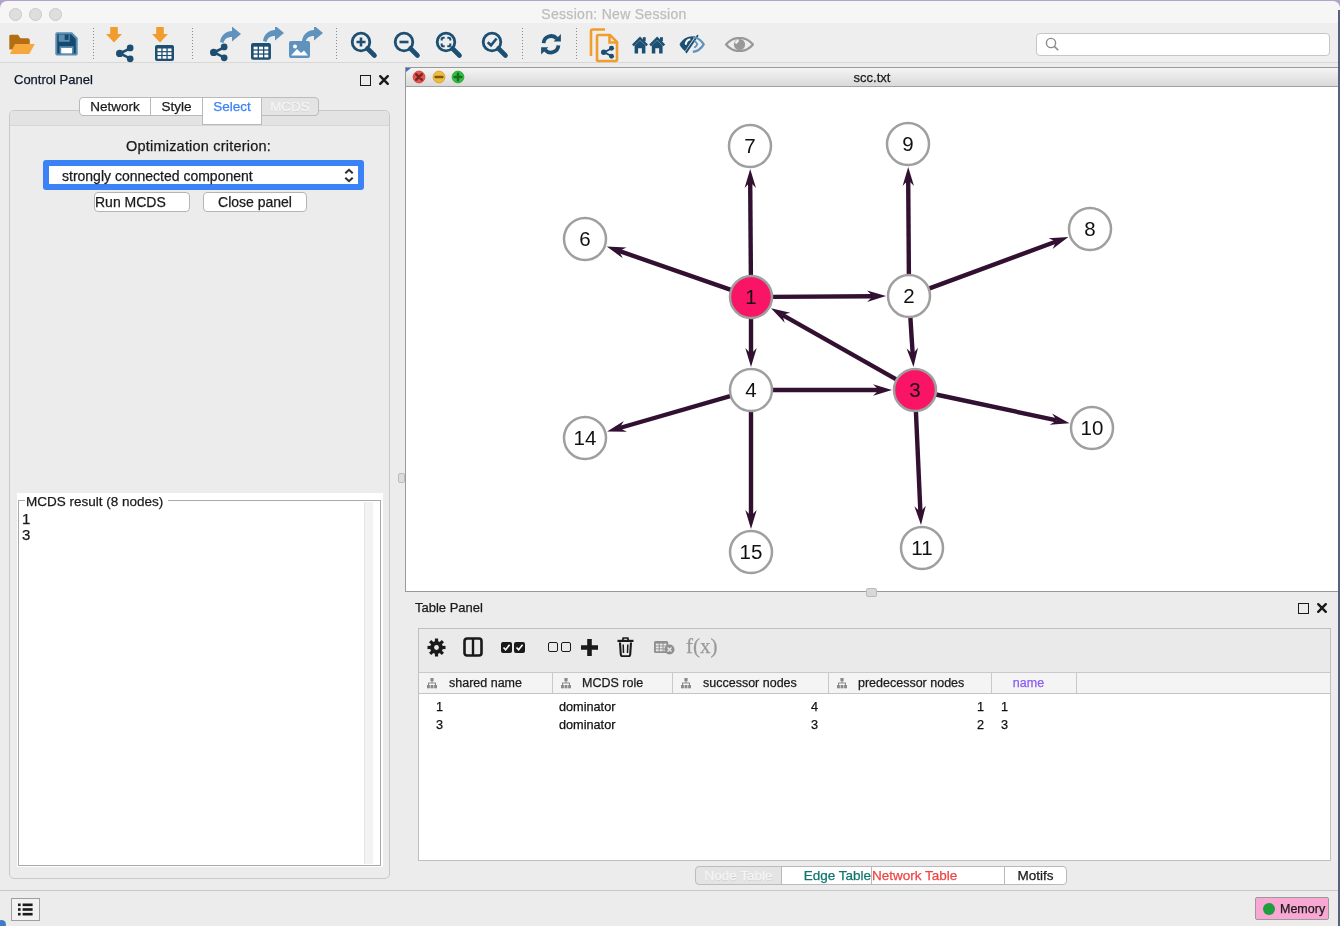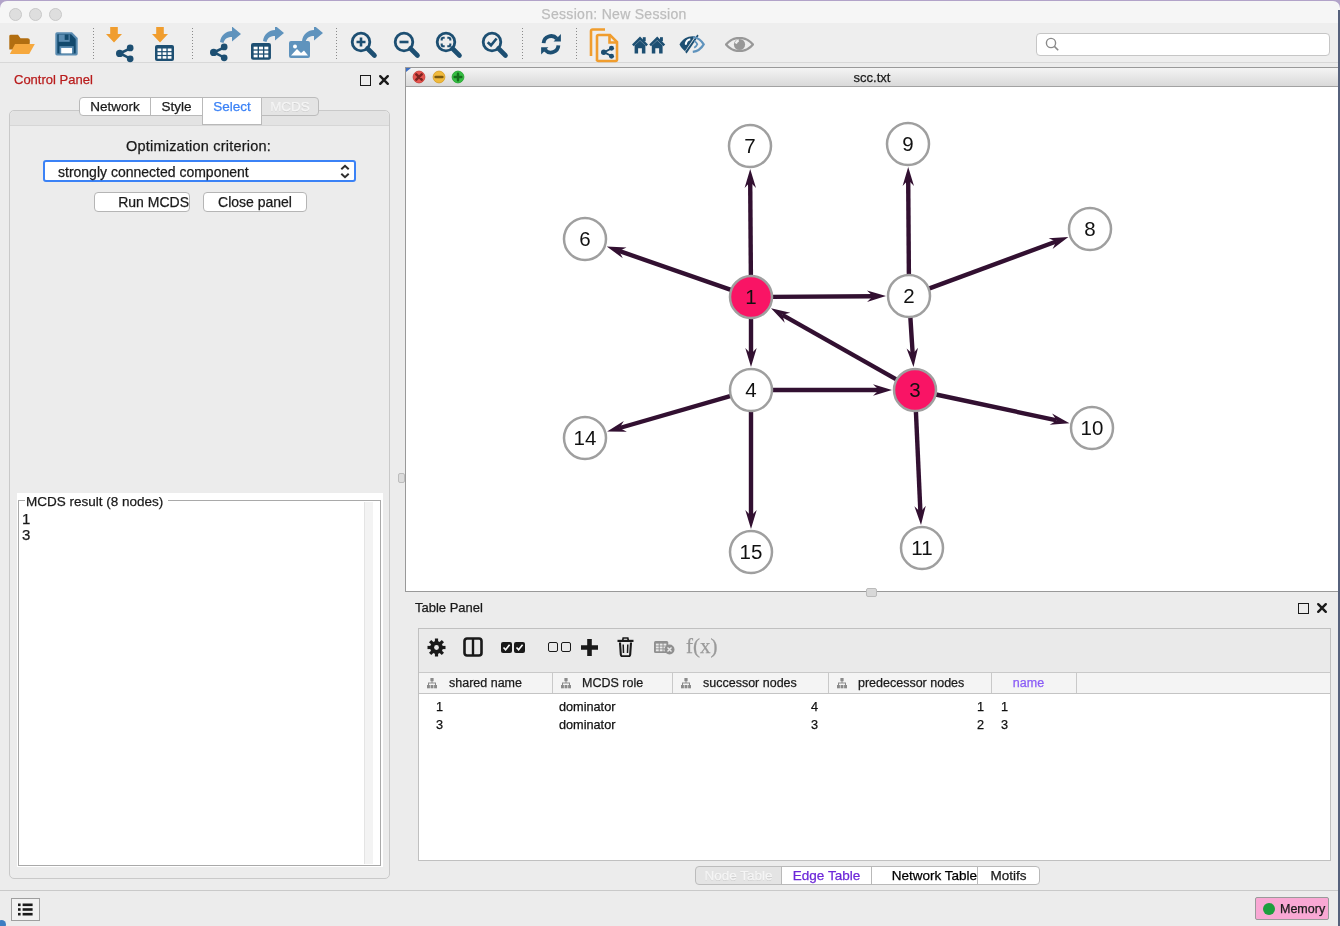--- a/index.html
+++ b/index.html
@@ -161,41 +161,41 @@
 <div style="position:absolute;left:336px;top:28px;width:1px;height:32px;background-image:linear-gradient(#8a8a8a 33%, rgba(0,0,0,0) 0%);background-size:1px 3px"></div>
 <div style="position:absolute;left:522px;top:28px;width:1px;height:32px;background-image:linear-gradient(#8a8a8a 33%, rgba(0,0,0,0) 0%);background-size:1px 3px"></div>
 <div style="position:absolute;left:576px;top:28px;width:1px;height:32px;background-image:linear-gradient(#8a8a8a 33%, rgba(0,0,0,0) 0%);background-size:1px 3px"></div>
 <div style="position:absolute;left:1036px;top:33px;width:292px;height:21px;background:#fff;border:1px solid #c6c6c6;border-radius:4px">
 <svg style="position:absolute;left:8px;top:3px" width="15" height="15" viewBox="0 0 15 15">
       <circle cx="6" cy="6" r="4.6" fill="none" stroke="#8a8a8a" stroke-width="1.4"></circle>
       <line x1="9.4" y1="9.4" x2="13.2" y2="13.2" stroke="#8a8a8a" stroke-width="1.6"></line>
     </svg>
   </div>
 
-<div class="abs" style="left:14px;top:72px;font-size:13px;color:#b91c1c">Control Panel</div>
+<div class="abs" style="left:14px;top:72px;font-size:13px;color:#0f172a">Control Panel</div>
 <div style="position:absolute;left:360px;top:75px;width:9px;height:9px;border:1.6px solid #1a1a1a"></div>
 <svg style="position:absolute;left:378px;top:74px" width="12" height="12" viewBox="0 0 12 12">
     <path d="M2.2 2.2 L9.8 9.8 M9.8 2.2 L2.2 9.8" stroke="#1a1a1a" stroke-width="2.4" stroke-linecap="round"></path>
   </svg>
 <div class="abs" style="left:9px;top:110px;width:381px;height:769px;border:1px solid #c9c9c9;background:#ececec;border-radius:5px;box-sizing:border-box"></div>
 <div class="abs" style="left:10px;top:111px;width:379px;height:15px;background:#e3e3e3;border-bottom:1px solid #d6d6d6;border-radius:5px 5px 0 0;box-sizing:border-box"></div>
 <div style="position:absolute;left:79px;top:97px;height:19px;display:flex">
     <div style="box-sizing:border-box;width:72px;height:19px;background:#fff;color:#1a1a1a;border:1px solid #b9b9b9;border-radius:4px 0 0 4px;font-size:13.5px;text-align:center;line-height:17px">Network</div>
     <div style="box-sizing:border-box;width:53px;height:19px;background:#fff;color:#1a1a1a;border:1px solid #b9b9b9;margin-left:-1px;font-size:13.5px;text-align:center;line-height:17px">Style</div>
     <div style="box-sizing:border-box;width:60px;height:28px;background:#fff;color:#3b82f6;border:1px solid #b9b9b9;margin-left:-1px;font-size:13.5px;text-align:center;line-height:17px">Select</div>
     <div style="box-sizing:border-box;width:58px;height:19px;background:#e4e4e4;color:#f5f5f5;border:1px solid #bcbcbc;text-shadow:0 1px 0 #cfcfcf;border-radius:0 4px 4px 0;margin-left:-1px;font-size:13.5px;text-align:center;line-height:17px">MCDS</div>
   </div>
 <div class="abs" style="left:0;top:138px;width:397px;text-align:center;font-size:14.5px;letter-spacing:0.2px;color:#1a1a1a">Optimization criterion:</div>
-<div class="abs" style="left:43px;top:160px;width:309px;height:18px;background:#fff;border:2px solid #3b82f6;border-radius:3px">
+<div class="abs" style="left:43px;top:160px;width:309px;height:18px;background:#fff;border:6px solid #3b82f6;border-radius:3px">
   <div class="abs" style="left:13px;top:2px;font-size:14px;color:#1a1a1a">strongly connected component</div>
     <svg style="position:absolute;right:3px;top:2px" width="12" height="15" viewBox="0 0 12 15">
 <path d="M2.3 5.3 L6 1.8 L9.7 5.3 M2.3 9.7 L6 13.2 L9.7 9.7" fill="none" stroke="#2e2e2e" stroke-width="2"></path>
     </svg>
   </div>
-<div class="abs" style="left:94px;top:192px;width:94px;height:18px;background:#fff;border:1px solid #b5b5b5;border-radius:4px;text-align:right;font-size:14px;line-height:18px;color:#1a1a1a">Run MCDS</div>
+<div class="abs" style="left:94px;top:192px;width:94px;height:18px;background:#fff;border:1px solid #b5b5b5;border-radius:4px;text-align:left;font-size:14px;line-height:18px;color:#1a1a1a">Run MCDS</div>
 <div class="abs" style="left:203px;top:192px;width:102px;height:18px;background:#fff;border:1px solid #b5b5b5;border-radius:4px;text-align:center;font-size:14px;line-height:18px;color:#1a1a1a">Close panel</div>
 
 <div class="abs" style="left:17px;top:493px;width:366px;height:374px;background:#fff"></div>
 <div class="abs" style="left:18px;top:500px;width:363px;height:366px;border:1px solid #a9a9a9;border-top:none;box-sizing:border-box"></div>
 <div class="abs" style="left:18px;top:500px;width:7px;height:1px;background:#a9a9a9"></div>
 <div class="abs" style="left:168px;top:500px;width:213px;height:1px;background:#a9a9a9"></div>
 <div class="abs" style="left:26px;top:494px;font-size:13.5px;color:#1a1a1a">MCDS result (8 nodes)</div>
 <div class="abs" style="left:364px;top:502px;width:8px;height:362px;background:#f3f3f3;border-left:1px solid #e4e4e4"></div>
 <div class="abs" style="left:22px;top:511px;font-size:15px;color:#1a1a1a;line-height:16.3px">1<br>3</div>
 
@@ -379,22 +379,22 @@
 <div class="abs" style="left:673px;top:700px;width:145px;text-align:right;font-size:12.7px;color:#111">4</div>
 <div class="abs" style="left:829px;top:700px;width:155px;text-align:right;font-size:12.7px;color:#111">1</div>
 <div class="abs" style="left:1001px;top:700px;font-size:12.7px;color:#111">1</div>
 <div class="abs" style="left:436px;top:718px;font-size:12.7px;color:#111">3</div>
 <div class="abs" style="left:559px;top:718px;font-size:12.7px;color:#111">dominator</div>
 <div class="abs" style="left:673px;top:718px;width:145px;text-align:right;font-size:12.7px;color:#111">3</div>
 <div class="abs" style="left:829px;top:718px;width:155px;text-align:right;font-size:12.7px;color:#111">2</div>
 <div class="abs" style="left:1001px;top:718px;font-size:12.7px;color:#111">3</div>
 <div style="position:absolute;left:695px;top:866px;height:19px;display:flex">
     <div style="box-sizing:border-box;width:87px;height:19px;background:#e4e4e4;color:#f5f5f5;border:1px solid #bcbcbc;text-shadow:0 1px 0 #cfcfcf;border-radius:4px 0 0 4px;font-size:13.5px;text-align:center;line-height:17px">Node Table</div>
-    <div style="box-sizing:border-box;width:91px;height:19px;background:#fff;color:#6d28d9;border:1px solid #b9b9b9;margin-left:-1px;font-size:13.5px;text-align:center;line-height:17px">Edge Table</div>
-    <div style="box-sizing:border-box;width:107px;height:19px;background:#fff;color:#000000;border:1px solid #b9b9b9;margin-left:-1px;font-size:13.5px;text-align:right;line-height:17px">Network Table</div>
+    <div style="box-sizing:border-box;width:91px;height:19px;background:#fff;color:#0f766e;border:1px solid #b9b9b9;margin-left:-1px;font-size:13.5px;text-align:right;line-height:17px">Edge Table</div>
+    <div style="box-sizing:border-box;width:134px;height:19px;background:#fff;color:#ef4444;border:1px solid #b9b9b9;margin-left:-1px;font-size:13.5px;text-align:left;line-height:17px">Network Table</div>
     <div style="box-sizing:border-box;width:63px;height:19px;background:#fff;color:#1a1a1a;border:1px solid #b9b9b9;border-radius:0 4px 4px 0;margin-left:-1px;font-size:13.5px;text-align:center;line-height:17px">Motifs</div>
   </div>
 
 <div class="abs" style="left:0;top:890px;width:1340px;height:36px;background:#ececec;border-top:1px solid #c9c9c9"></div>
 <div style="position:absolute;left:11px;top:898px;width:27px;height:21px;background:#f2f2f2;border:1px solid #9f9f9f">
 <svg style="position:absolute;left:6px;top:4px" width="15" height="13" viewBox="0 0 15 13" fill="#1a1a1a">
 <rect x="0" y="0.5" width="2.6" height="2.6"></rect>
       <rect x="0" y="5.2" width="2.6" height="2.6"></rect>
       <rect x="0" y="9.9" width="2.6" height="2.6"></rect>
 <rect x="4.6" y="0.5" width="10" height="2.6"></rect>

